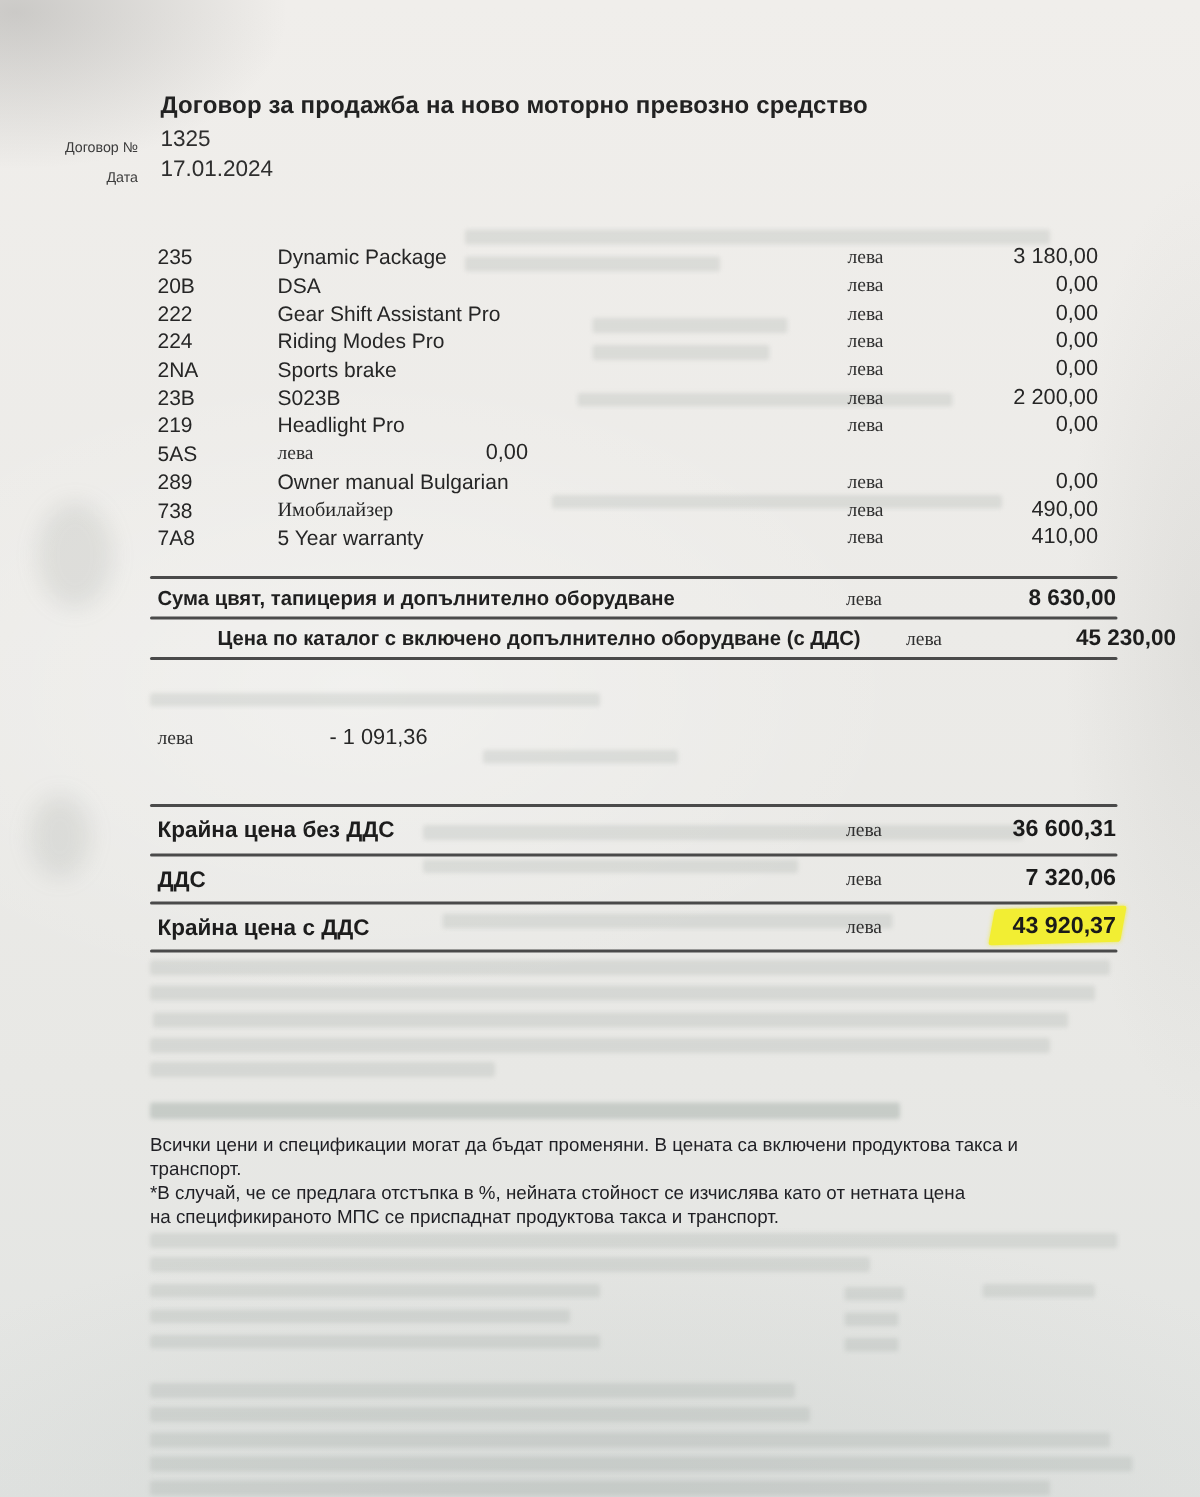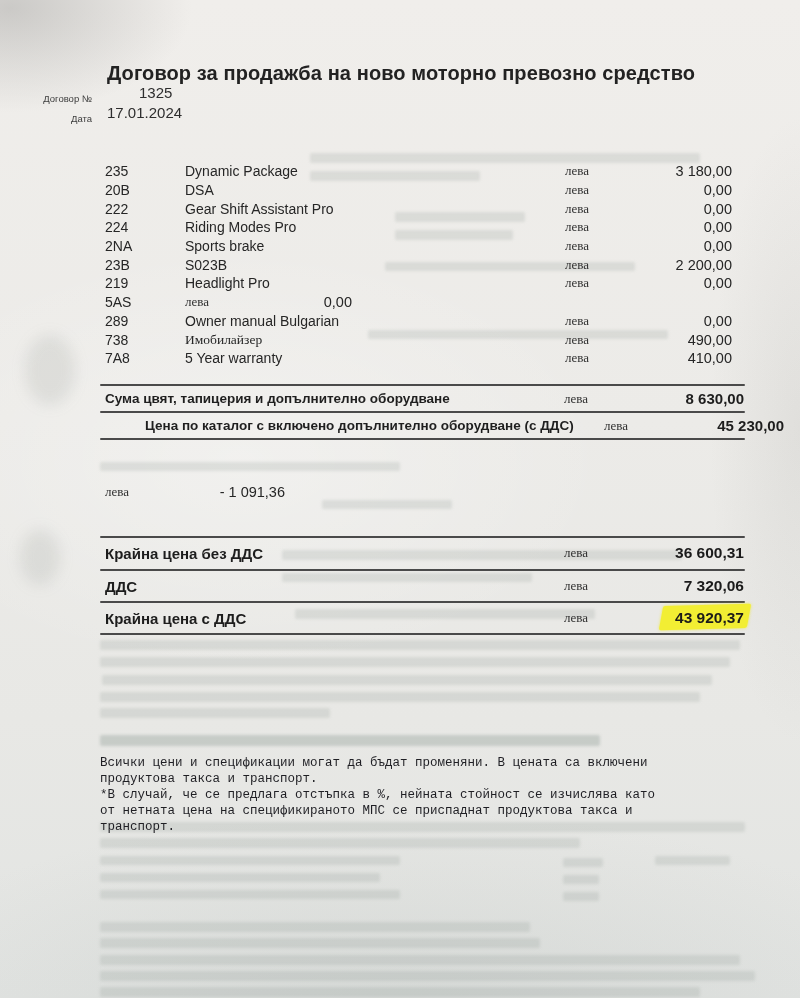--- a/index.html
+++ b/index.html
@@ -14,21 +14,21 @@
     background-image:
       radial-gradient(ellipse 260px 150px at 10px 8px, rgba(125,125,123,.32), transparent 70%),
       radial-gradient(ellipse 120px 420px at 100% 430px, rgba(150,150,146,.14), transparent 75%),
       radial-gradient(ellipse 520px 300px at 30% 46%, rgba(255,255,255,.30), transparent 72%),
       radial-gradient(ellipse 700px 260px at 50% 102%, rgba(150,160,155,.18), transparent 80%),
       linear-gradient(180deg,#f0eeeb 0%,#ecebe8 42%,#e8e8e5 72%,#e2e4e2 100%);
   }
   .abs{position:absolute;}
 
   
-  .doc-title{left:107px;top:62px;font-size:20px;font-weight:bold;color:#222;letter-spacing:.1px;}
+  .doc-title{left:107px;top:62px;font-size:16px;font-weight:bold;color:#222;letter-spacing:.1px;}
   .meta-label{left:26px;width:66px;text-align:right;font-size:9.5px;color:#3c3c3c;}
   .meta-value{left:107px;font-size:15px;color:#2e2e2e;}
 
   
   .items{left:105px;top:162px;width:627px;}
   .item-row{display:flex;align-items:center;height:18.7px;font-size:14px;color:#262626;}
   .item-code{width:80px;}
   .item-name{flex:1;}
   .serif-name{font-family:"Liberation Serif",serif;font-size:13.5px;}
   .cur{width:45px;font-family:"Liberation Serif",serif;font-size:13px;color:#303030;}
@@ -48,21 +48,21 @@
   .totrow .cur, .sumrow .cur{width:50px;}
 
   .hl{position:relative;display:inline-block;z-index:0;}
   .hl::before{
     content:"";position:absolute;left:-14px;right:-5px;top:-4px;bottom:-2px;
     background:#f2ee33;transform:rotate(-1.6deg) skewX(-12deg);
     border-radius:2px;z-index:-1;box-shadow:0 0 3px rgba(240,235,40,.8);
   }
 
   
-  .footnote{font-family:Liberation Mono, monospace;font-size:12.5px;line-height:16px;color:#1f1f24;}
+  .footnote{font-family:Liberation Sans, sans-serif;font-size:12.5px;line-height:16px;color:#1f1f24;}
   .fn1{left:100px;top:755px;width:625px;}
   .fn2{left:100px;top:787px;width:560px;}
 
   
   .g{position:absolute;background:rgba(118,132,124,.16);filter:blur(1.4px);border-radius:2px;}
   .g2{position:absolute;background:rgba(105,122,115,.26);filter:blur(1.4px);border-radius:2px;}
   .smudge{position:absolute;background:rgba(120,128,122,.14);filter:blur(7px);border-radius:50%;}
 </style>
 </head>
 <body>
@@ -98,21 +98,21 @@
   <div class="g" style="left:100px;top:922px;width:430px;height:10px;"></div>
   <div class="g" style="left:100px;top:938px;width:440px;height:10px;"></div>
   <div class="g" style="left:100px;top:955px;width:640px;height:10px;"></div>
   <div class="g" style="left:100px;top:971px;width:655px;height:10px;"></div>
   <div class="g" style="left:100px;top:987px;width:600px;height:10px;"></div>
   <div class="smudge" style="left:25px;top:335px;width:50px;height:70px;"></div>
   <div class="smudge" style="left:20px;top:530px;width:40px;height:55px;"></div>
 
   <div class="abs doc-title">Договор за продажба на ново моторно превозно средство</div>
   <div class="abs meta-label" style="top:93px;">Договор №</div>
-  <div class="abs meta-value" style="top:84px;margin-left:32px;">1325</div>
+  <div class="abs meta-value" style="top:84px;">1325</div>
   <div class="abs meta-label" style="top:113px;">Дата</div>
   <div class="abs meta-value" style="top:104px;">17.01.2024</div>
 
   <div class="abs items">
     <div class="item-row">
       <span class="item-code">235</span>
       <span class="item-name">Dynamic Package</span>
       <span class="cur">лева</span>
       <span class="item-amt">3 180,00</span>
     </div>

